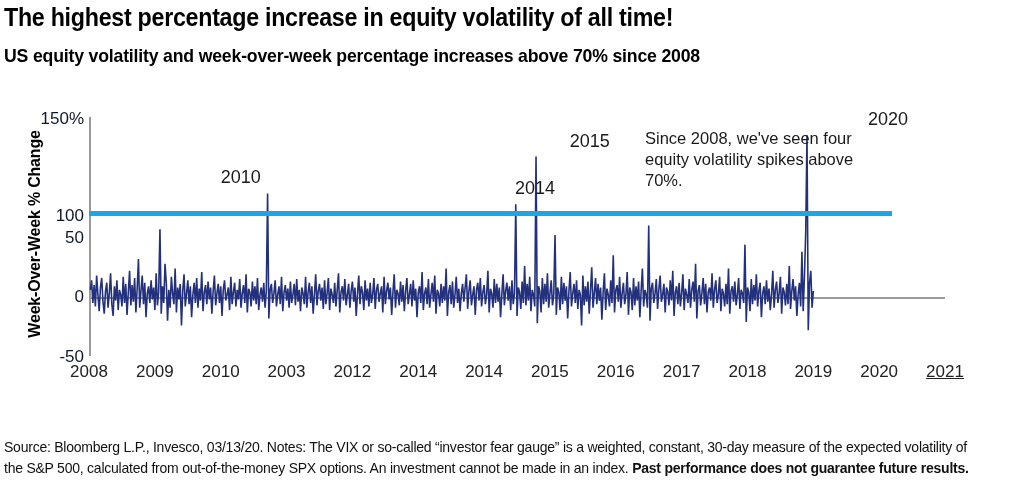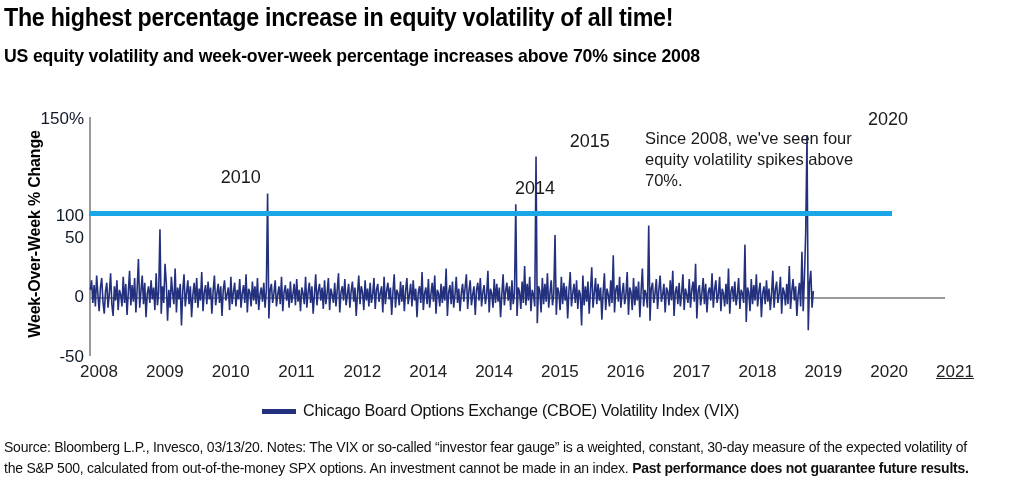--- a/index.html
+++ b/index.html
@@ -39,21 +39,21 @@
   #signal-line{position:absolute;left:89px;top:114px;width:800px;height:5px;background:#1ba7e6;}
   #plot-svg{position:absolute;left:0;top:0;width:1024px;height:290px;}
   .spike-label{
     position:absolute;font-size:18px;color:#1a1a1a;
     white-space:nowrap;letter-spacing:0px;
   }
   #annotation{
     position:absolute;left:645px;top:28px;width:215px;
     font-size:16.5px;line-height:21px;color:#1a1a1a;
   }
-  #xtick-wrap{position:absolute;left:10px;top:262px;width:872px;height:28px;}
+  #xtick-wrap{position:absolute;left:0;top:262px;width:872px;height:28px;}
   .xtick{
     position:absolute;top:0;width:70px;margin-left:-35px;
     text-align:center;font-size:17px;color:#222;
   }
   #legend{
     position:absolute;left:0;top:398px;width:1024px;height:26px;
     display:flex;align-items:center;justify-content:center;gap:58px;
   }
   .legend-item{display:flex;align-items:center;gap:7px;}
   .legend-swatch{display:block;width:34px;height:5px;}
@@ -95,40 +95,36 @@
   </svg>
 
   <div id="signal-line" style="left: 89px; width: 803.323px; top: 111.2px; background: rgb(27, 167, 230);"></div>
 
   <div id="annotation">Since 2008, we've seen four equity volatility spikes above 70%.</div>
 
   <div id="xtick-wrap">
       <div class="xtick" style="left: 89px;">2008</div>
       <div class="xtick" style="left: 154.846px;">2009</div>
       <div class="xtick" style="left: 220.692px;">2010</div>
-      <div class="xtick" style="left: 286.538px;">2011</div>
+      <div class="xtick" style="left: 286.538px;">2003</div>
       <div class="xtick" style="left: 352.385px;">2012</div>
       <div class="xtick" style="left: 418.231px;">2014</div>
       <div class="xtick" style="left: 484.077px;">2014</div>
       <div class="xtick" style="left: 549.923px;">2015</div>
       <div class="xtick" style="left: 615.769px;">2016</div>
       <div class="xtick" style="left: 681.615px;">2017</div>
       <div class="xtick" style="left: 747.462px;">2018</div>
       <div class="xtick" style="left: 813.308px;">2019</div>
       <div class="xtick" style="left: 879.154px;">2020</div>
       <div class="xtick" style="left: 945px; text-decoration: underline;">2021</div>
     </div>
 <div class="spike-label" style="left: 220.738px; top: 67.47px;">2010</div>
     <div class="spike-label" style="left: 515.071px; top: 78.18px;">2014</div>
     <div class="spike-label" style="left: 569.723px; top: 30.58px;">2015</div>
     <div class="spike-label" style="left: 868.006px; top: 9.16px;">2020</div>
   </div>
 
 <div id="legend">
-    <div class="legend-item">
-      <span class="legend-swatch" style="background: rgb(35, 48, 125);"></span>
-      <span class="legend-text">Chicago Board Options Exchange (CBOE) Volatility Index (VIX)</span>
-    </div>
   </div>
 
 <div id="footnote">
   <span>Source: Bloomberg L.P., Invesco, 03/13/20. Notes: The VIX or so-called “investor fear gauge” is a weighted, constant, 30-day measure of the expected volatility of the S&amp;P 500, calculated from out-of-the-money SPX options. An investment cannot be made in an index. </span><b>Past performance does not guarantee future results.</b>
 </div>
 
 </body></html>

